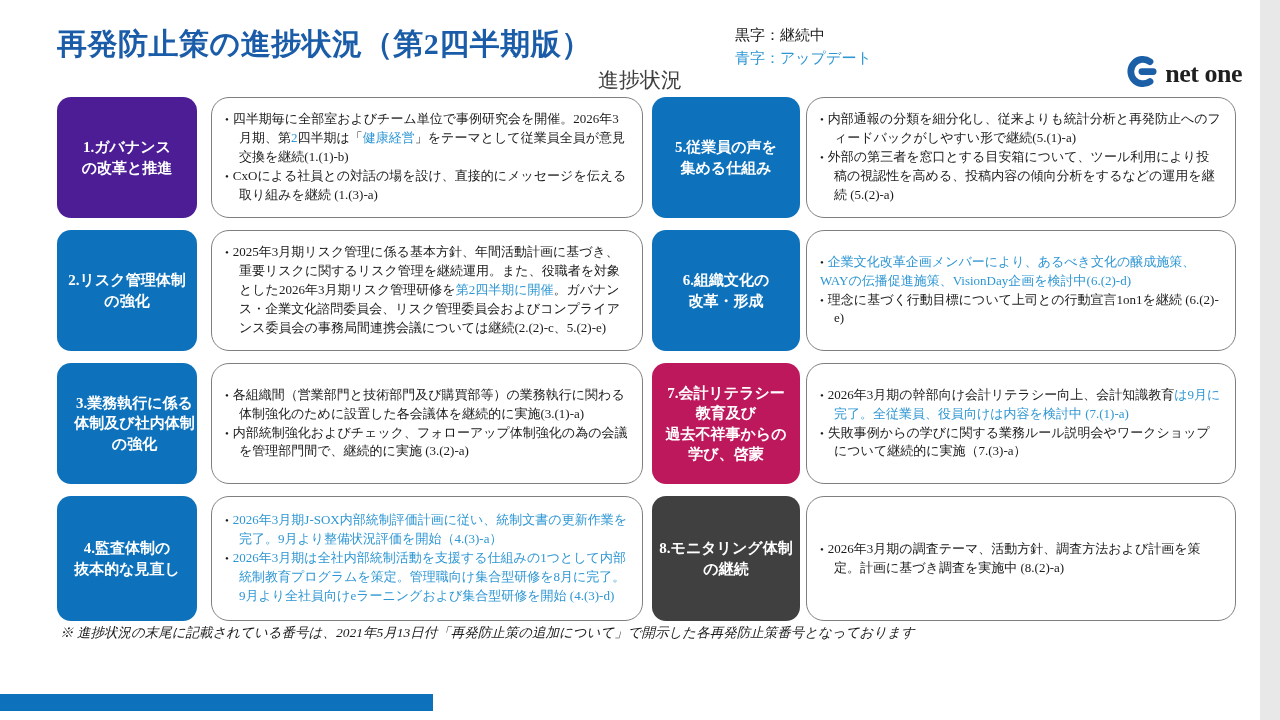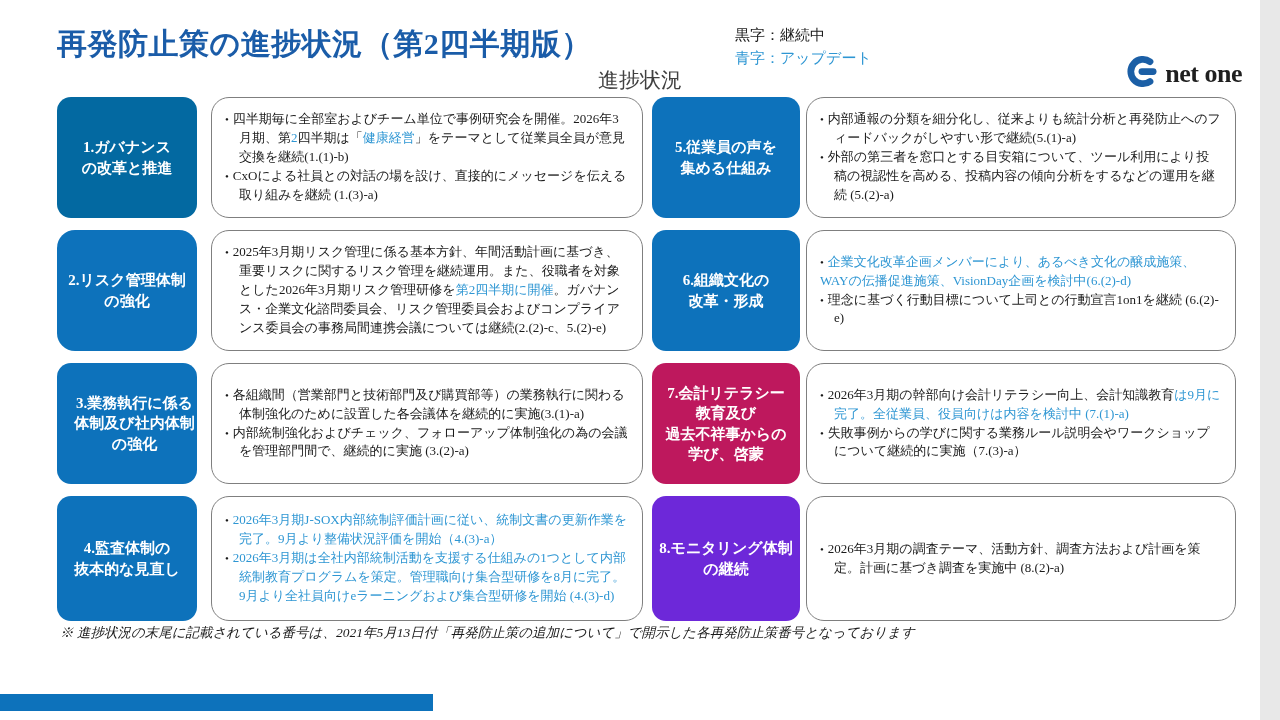--- a/index.html
+++ b/index.html
@@ -44,28 +44,28 @@
     <span>
       <svg viewBox="0 0 40 40" width="36" height="36" aria-hidden="true">
         <path id="logo-arc" d="M30 8.5 A 13.5 13.5 0 1 0 30 30.5" fill="none" stroke-width="7.5" stroke-linecap="round" stroke="#1b5fa6"></path>
         <line id="logo-bar" x1="21" y1="19.5" x2="33.5" y2="19.5" stroke-width="7.5" stroke-linecap="round" stroke="#1b5fa6"></line>
       </svg>
     </span>
     <span class="logo-text">net one</span>
   </div>
 
   <div id="grid-left" class="grid">
-      <div class="label-box" style="background: #0369a1;">
+      <div class="label-box" style="background: #4c1d95;">
         <div>1.ガバナンス<br>の改革と推進</div>
       </div>
       <div class="content-box">
         <div class="bullet"><span class="dot" style="color: rgb(26, 26, 26);">•</span><span style="color: rgb(26, 26, 26);">四半期毎に全部室およびチーム単位で事例研究会を開催。2026年3月期、第</span><span style="color: rgb(46, 150, 211);">2</span><span style="color: rgb(26, 26, 26);">四半期は「</span><span style="color: rgb(46, 150, 211);">健康経営</span><span style="color: rgb(26, 26, 26);">」をテーマとして従業員全員が意見交換を継続(1.(1)-b)</span></div>
         <div class="bullet"><span class="dot" style="color: rgb(26, 26, 26);">•</span><span style="color: rgb(26, 26, 26);">CxOによる社員との対話の場を設け、直接的にメッセージを伝える取り組みを継続 (1.(3)-a)</span></div>
       </div>
-      <div class="label-box" style="background: rgb(13, 114, 187); border-radius: 18px;">
+      <div class="label-box" style="background: rgb(13, 114, 187);">
         <div>2.リスク管理体制<br>の強化</div>
       </div>
       <div class="content-box">
         <div class="bullet"><span class="dot" style="color: rgb(26, 26, 26);">•</span><span style="color: rgb(26, 26, 26);">2025年3月期リスク管理に係る基本方針、年間活動計画に基づき、重要リスクに関するリスク管理を継続運用。また、役職者を対象とした2026年3月期リスク管理研修を</span><span style="color: rgb(46, 150, 211);">第2四半期に開催</span><span style="color: rgb(26, 26, 26);">。ガバナンス・企業文化諮問委員会、リスク管理委員会およびコンプライアンス委員会の事務局間連携会議については継続(2.(2)-c、5.(2)-e)</span></div>
       </div>
       <div class="label-box" style="background: rgb(13, 114, 187); padding-left: 15px;">
         <div>3.業務執行に係る<br>体制及び社内体制<br>の強化</div>
       </div>
       <div class="content-box">
         <div class="bullet"><span class="dot" style="color: rgb(26, 26, 26);">•</span><span style="color: rgb(26, 26, 26);">各組織間（営業部門と技術部門及び購買部等）の業務執行に関わる体制強化のために設置した各会議体を継続的に実施(3.(1)-a)</span></div>
@@ -94,21 +94,21 @@
         <div class="bullet nohang"><span class="dot" style="color: rgb(26, 26, 26);">•</span><span style="color: rgb(46, 150, 211);">企業文化改革企画メンバーにより、あるべき文化の醸成施策、WAYの伝播促進施策、VisionDay企画を検討中(6.(2)-d)</span></div>
         <div class="bullet"><span class="dot" style="color: rgb(26, 26, 26);">•</span><span style="color: rgb(26, 26, 26);">理念に基づく行動目標について上司との行動宣言1on1を継続 (6.(2)-e)</span></div>
       </div>
       <div class="label-box" style="background: #be185d;">
         <div>7.会計リテラシー<br>教育及び<br>過去不祥事からの<br>学び、啓蒙</div>
       </div>
       <div class="content-box">
         <div class="bullet"><span class="dot" style="color: rgb(26, 26, 26);">•</span><span style="color: rgb(26, 26, 26);">2026年3月期の幹部向け会計リテラシー向上、会計知識教育</span><span style="color: rgb(46, 150, 211);">は9月に完了。全従業員、役員向けは内容を検討中 (7.(1)-a)</span></div>
         <div class="bullet"><span class="dot" style="color: rgb(26, 26, 26);">•</span><span style="color: rgb(26, 26, 26);">失敗事例からの学びに関する業務ルール説明会やワークショップについて継続的に実施（7.(3)-a）</span></div>
       </div>
-      <div class="label-box" style="background: #6d28d9;">
+      <div class="label-box" style="background: #404040;">
         <div>8.モニタリング体制<br>の継続</div>
       </div>
       <div class="content-box">
         <div class="bullet"><span class="dot" style="color: rgb(26, 26, 26);">•</span><span style="color: rgb(26, 26, 26);">2026年3月期の調査テーマ、活動方針、調査方法および計画を策定。計画に基づき調査を実施中 (8.(2)-a)</span></div>
       </div>
     </div>
 
   <div id="footnote">※ 進捗状況の末尾に記載されている番号は、2021年5月13日付「再発防止策の追加について」で開示した各再発防止策番号となっております</div>
   <div id="footer-bar" style="background: rgb(13, 114, 187);"></div>
 </div>

